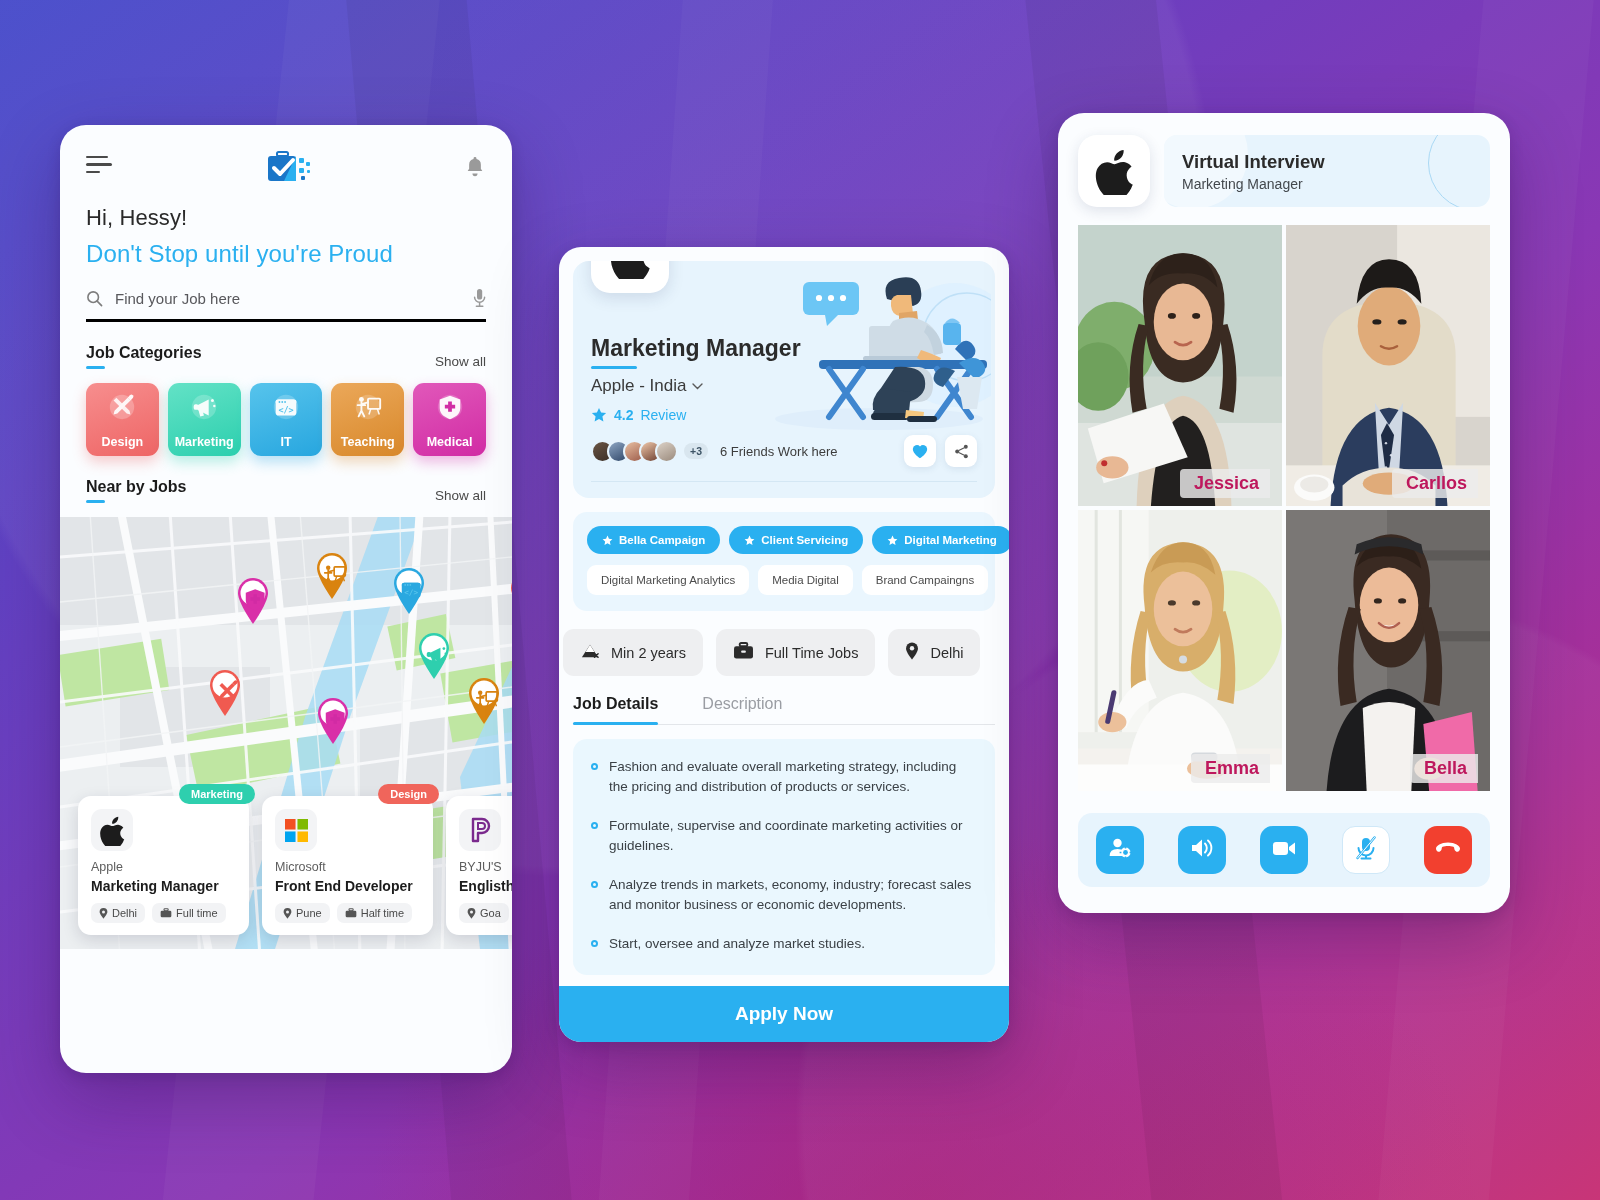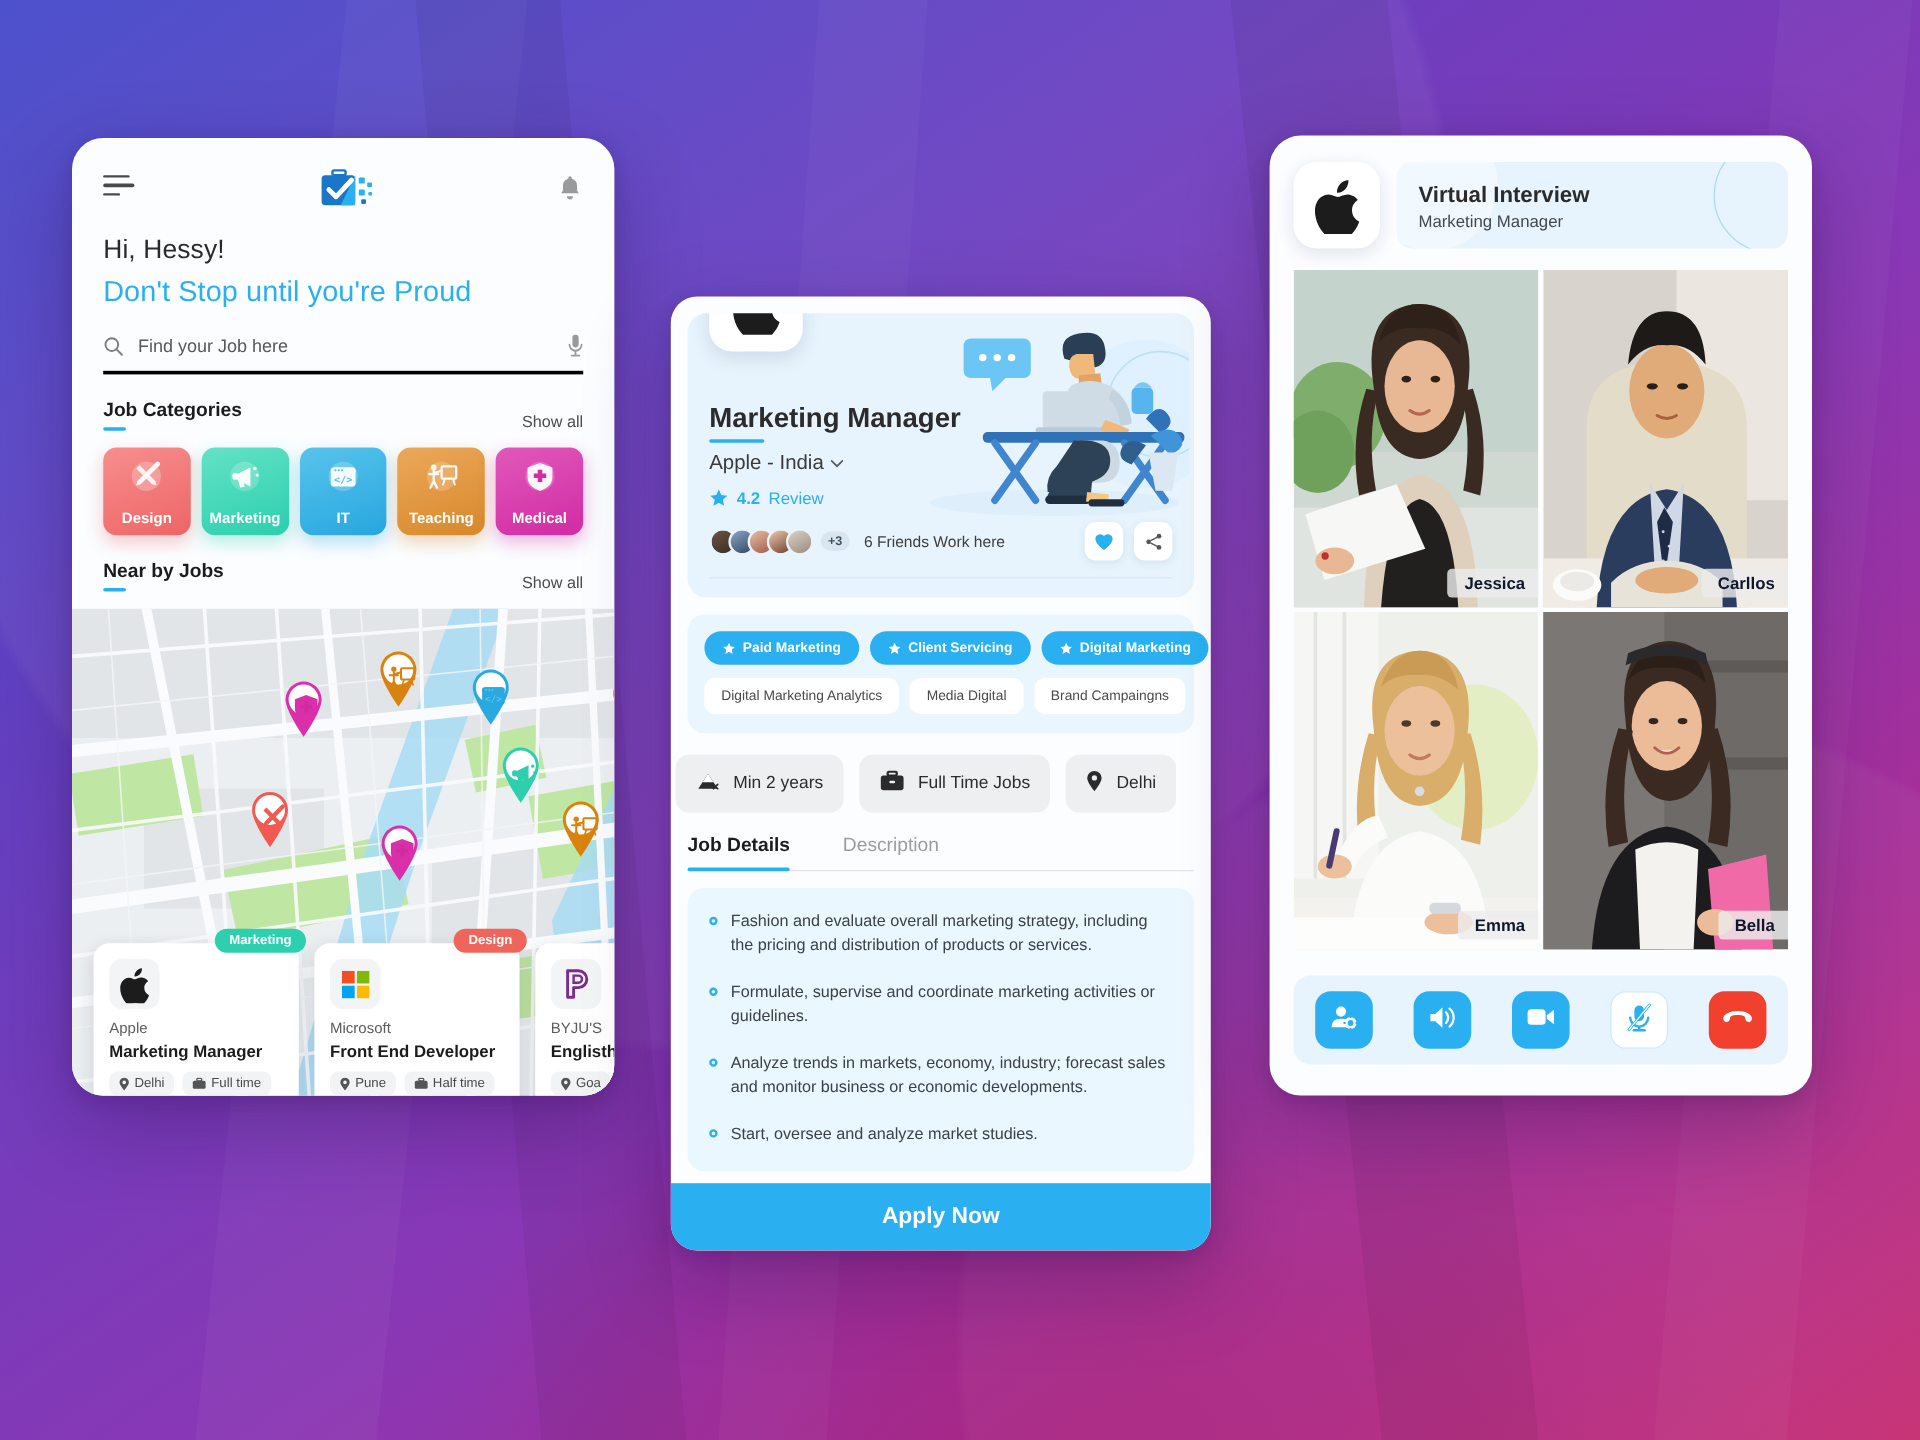--- a/index.html
+++ b/index.html
@@ -22,21 +22,21 @@
   .bg-band.b5 { left: 1430px; transform: rotate(5deg); width: 110px; background: rgba(255,255,255,.03); }
   .bg-arc { position: absolute; border-radius: 50%; pointer-events: none; }
   .bg-arc.a1 { width: 1500px; height: 1500px; left: -180px; top: -520px;
     background: radial-gradient(circle at 50% 50%, rgba(255,255,255,.05) 60%, rgba(255,255,255,0) 61%); }
   .bg-arc.a2 { width: 1200px; height: 1200px; right: -330px; bottom: -520px;
     background: radial-gradient(circle at 50% 50%, rgba(255,255,255,.04) 62%, rgba(255,255,255,0) 63%); }
 
   
   .phone { position: absolute; background: #fbfdff; border-radius: 26px;
     box-shadow: 0 26px 70px rgba(40,10,70,.30), 0 4px 14px rgba(40,10,70,.16); overflow: hidden; }
-  #phone-home    { left: 60px;   top: 115px;  width: 452px; height: 798px; }
+  #phone-home    { left: 60px;   top: 125px;  width: 452px; height: 948px; }
   #phone-detail  { left: 559px;  top: 247px;  width: 450px; height: 795px; border-radius: 22px; }
   #phone-call    { left: 1058px; top: 113px;  width: 452px; height: 800px; }
 
   
   .p1-pad { padding: 22px 26px 0 26px; }
   .p1-topbar { display: flex; align-items: center; justify-content: space-between; height: 40px; }
   .hamburger { width: 26px; cursor: pointer; }
   .hamburger span { display: block; height: 2.6px; background: #4a4a4a; border-radius: 2px; margin-bottom: 5px; }
   .hamburger span:nth-child(1) { width: 22px; }
   .hamburger span:nth-child(2) { width: 26px; }
@@ -139,22 +139,22 @@
   .p3-banner { flex: 1; height: 72px; background: #e7f4fd; border-radius: 13px; position: relative;
     overflow: hidden; display: flex; flex-direction: column; justify-content: center; padding-left: 18px; }
   .p3-banner .ring { position: absolute; right: -34px; top: -20px; width: 96px; height: 96px;
     border: 1.5px solid #a9d8f4; border-radius: 50%; }
   .p3-banner .blob { position: absolute; left: -26px; top: -36px; width: 110px; height: 110px;
     background: rgba(255,255,255,.45); border-radius: 50%; }
   .p3-title { font-size: 18.5px; font-weight: bold; color: #2b2b2b; position: relative; z-index: 2; }
   .p3-sub { font-size: 14px; color: #43484d; margin-top: 3px; position: relative; z-index: 2; }
   .vid-grid { display: grid; grid-template-columns: 1fr 1fr; gap: 4px; margin: 18px 20px 0 20px; }
   .vid-tile { position: relative; height: 281px; overflow: hidden; }
-  .vid-name { position: absolute; right: 0; bottom: 8px; background: rgba(235,235,235,.82);
-    color: #0f172a; font-size: 14px; font-weight: bold; padding: 4px 11px 4px 14px; border-radius: 4px 0 0 4px; }
+  .vid-name { position: absolute; right: 12px; bottom: 8px; background: rgba(235,235,235,.82);
+    color: #be185d; font-size: 18px; font-weight: bold; padding: 4px 11px 4px 14px; border-radius: 4px 0 0 4px; }
   .ctrl-bar { margin: 22px 20px 0 20px; background: #e7f4fd; border-radius: 14px; padding: 13px 18px;
     display: flex; align-items: center; justify-content: space-between; }
   .ctrl-btn { width: 48px; height: 48px; border-radius: 13px; display: flex; align-items: center;
     justify-content: center; cursor: pointer; }
   .ctrl-btn.blue { background: #2ab0f0; }
   .ctrl-btn.white { background: #fff; border: 1.5px solid #cfe8f8; }
   .ctrl-btn.red { background: #f2402f; }
 </style>
 </head>
 <body>
@@ -592,21 +592,21 @@
     </div>
     <div class="p2-divider"></div>
   </div>
 
   <div class="p2-tagbox">
     <div class="tag-row" id="tag-primary-row">
         <div class="tag-primary">
           <svg width="11" height="11" viewBox="0 0 16 16">
             <path d="M8 .9 l2.1 4.6 l5 .6 l-3.7 3.4 l1 4.9 l-4.4 -2.5 l-4.4 2.5 l1 -4.9 l-3.7 -3.4 l5 -.6z" fill="#ffffff"></path>
           </svg>
-          <span>Paid Marketing</span>
+          <span>Bella Campaign</span>
         </div>
         <div class="tag-primary">
           <svg width="11" height="11" viewBox="0 0 16 16">
             <path d="M8 .9 l2.1 4.6 l5 .6 l-3.7 3.4 l1 4.9 l-4.4 -2.5 l-4.4 2.5 l1 -4.9 l-3.7 -3.4 l5 -.6z" fill="#ffffff"></path>
           </svg>
           <span>Client Servicing</span>
         </div>
         <div class="tag-primary">
           <svg width="11" height="11" viewBox="0 0 16 16">
             <path d="M8 .9 l2.1 4.6 l5 .6 l-3.7 3.4 l1 4.9 l-4.4 -2.5 l-4.4 2.5 l1 -4.9 l-3.7 -3.4 l5 -.6z" fill="#ffffff"></path>

